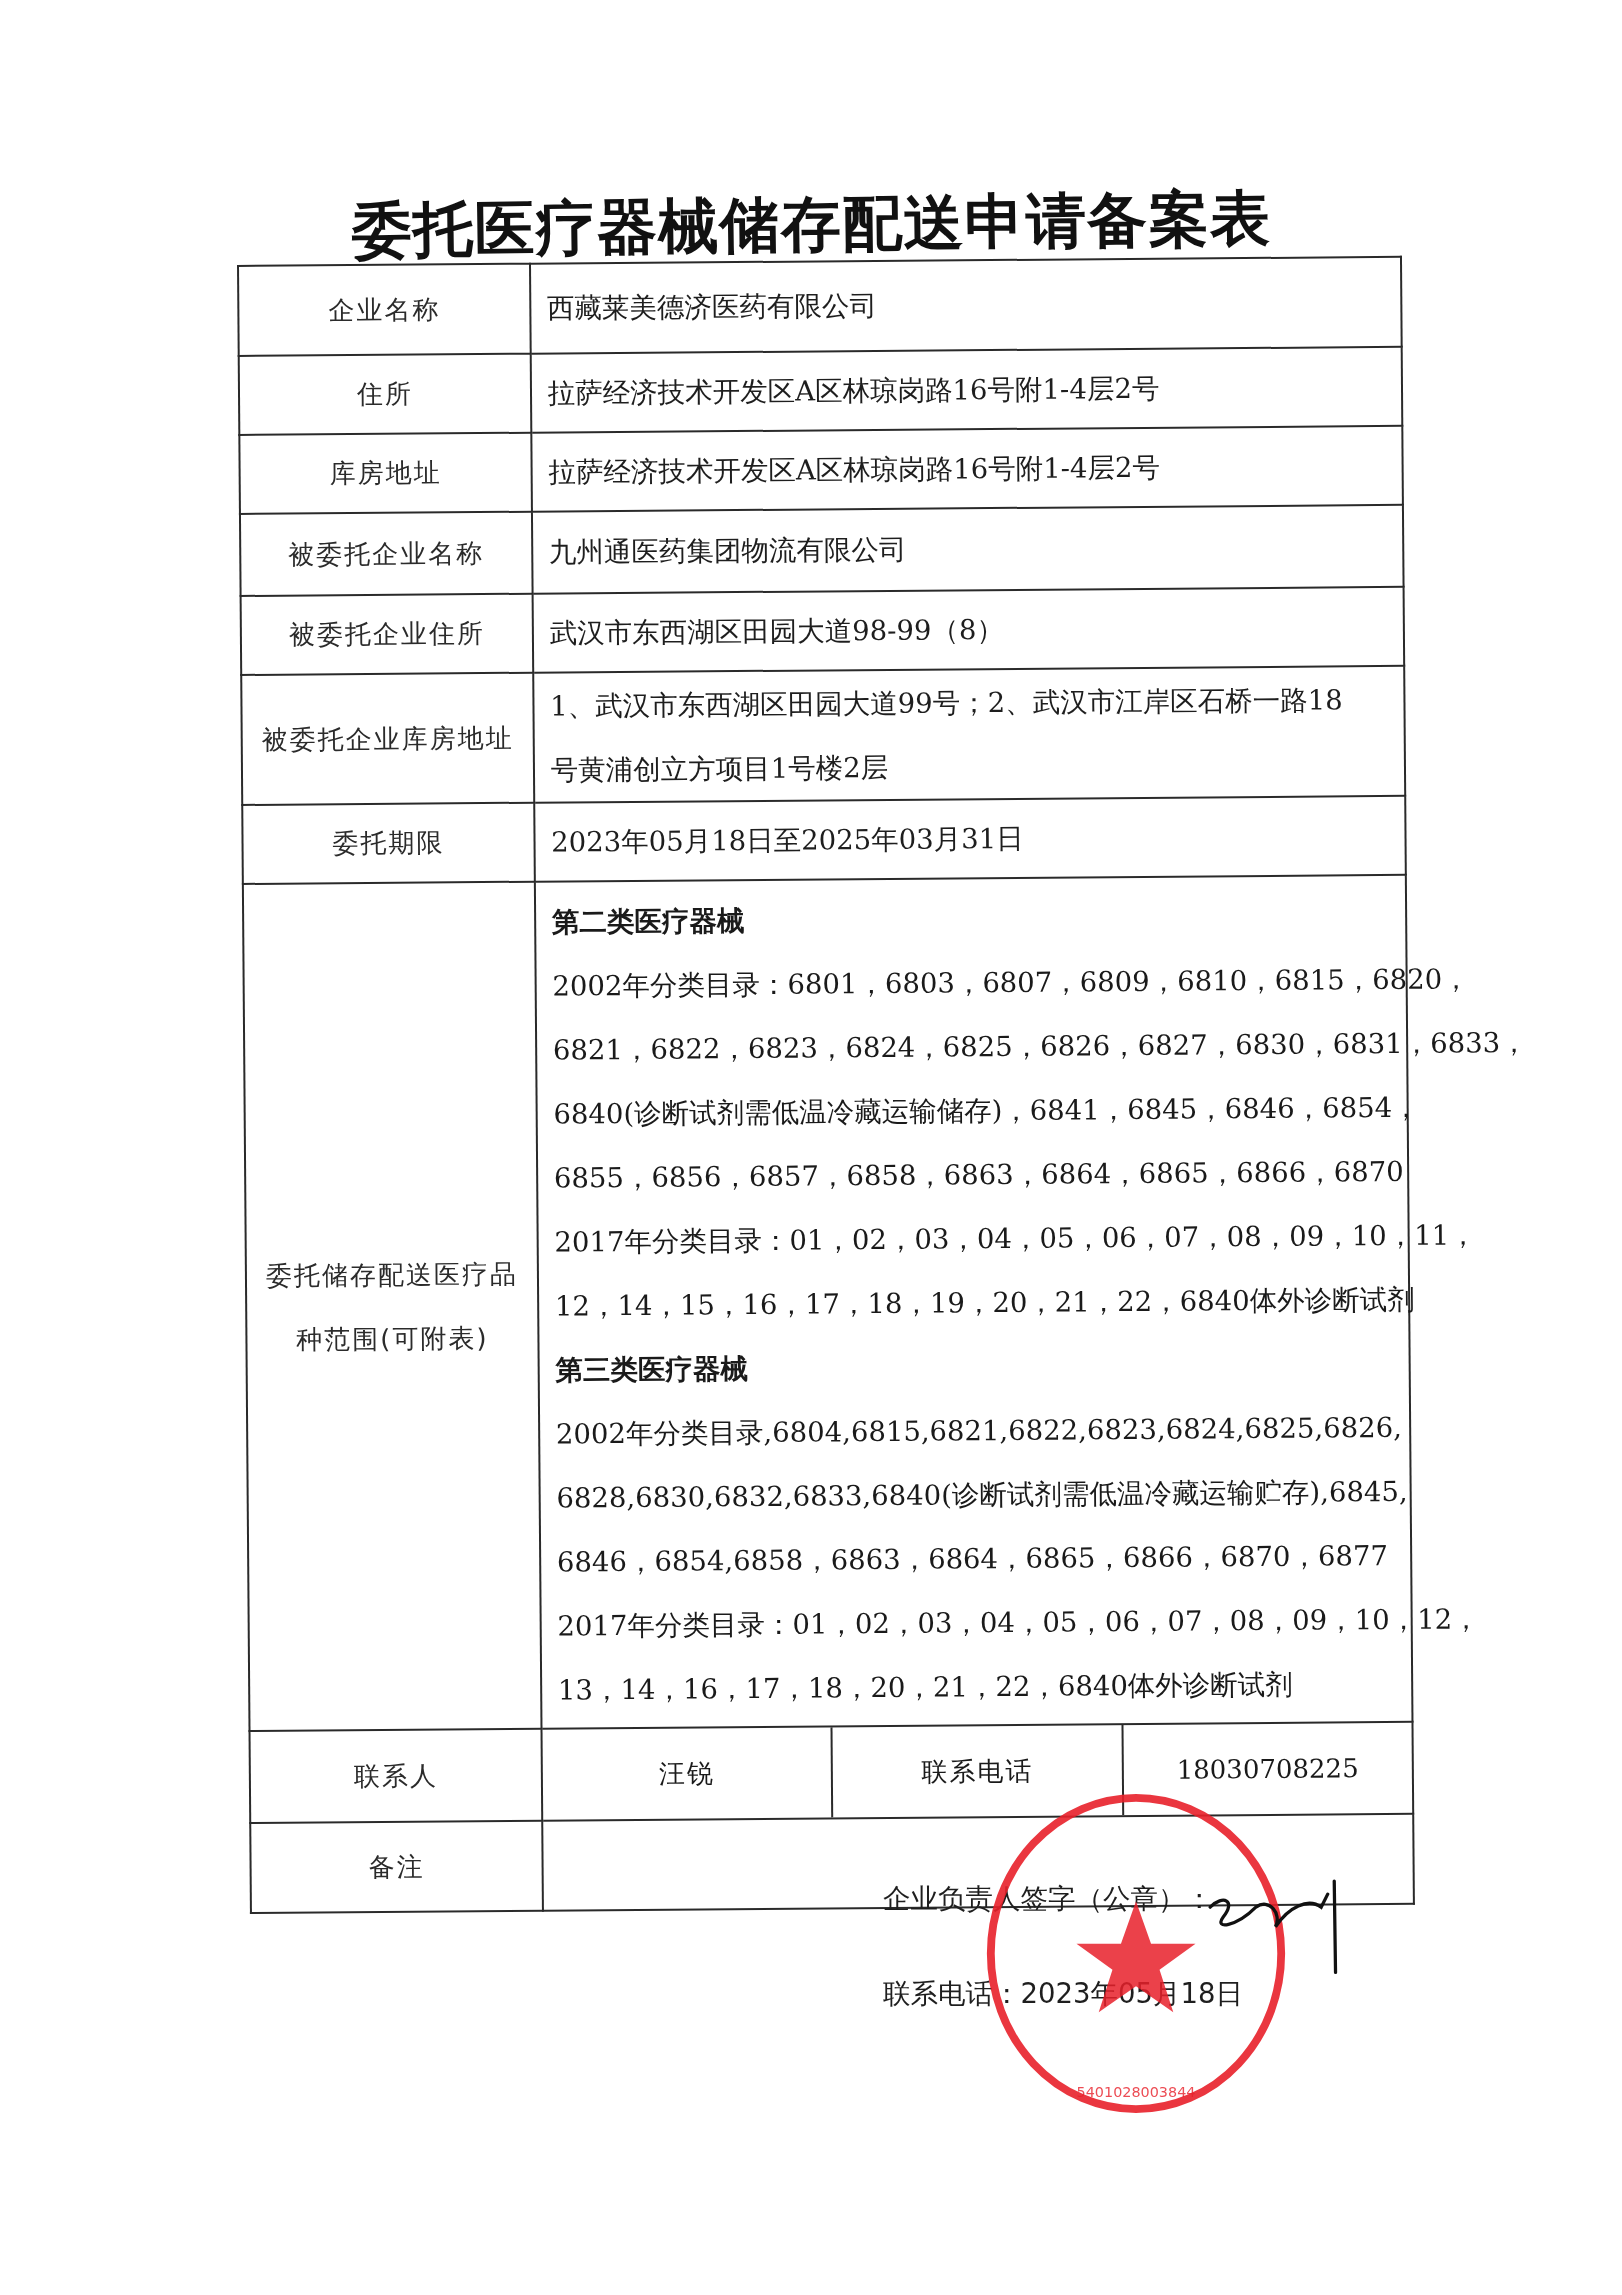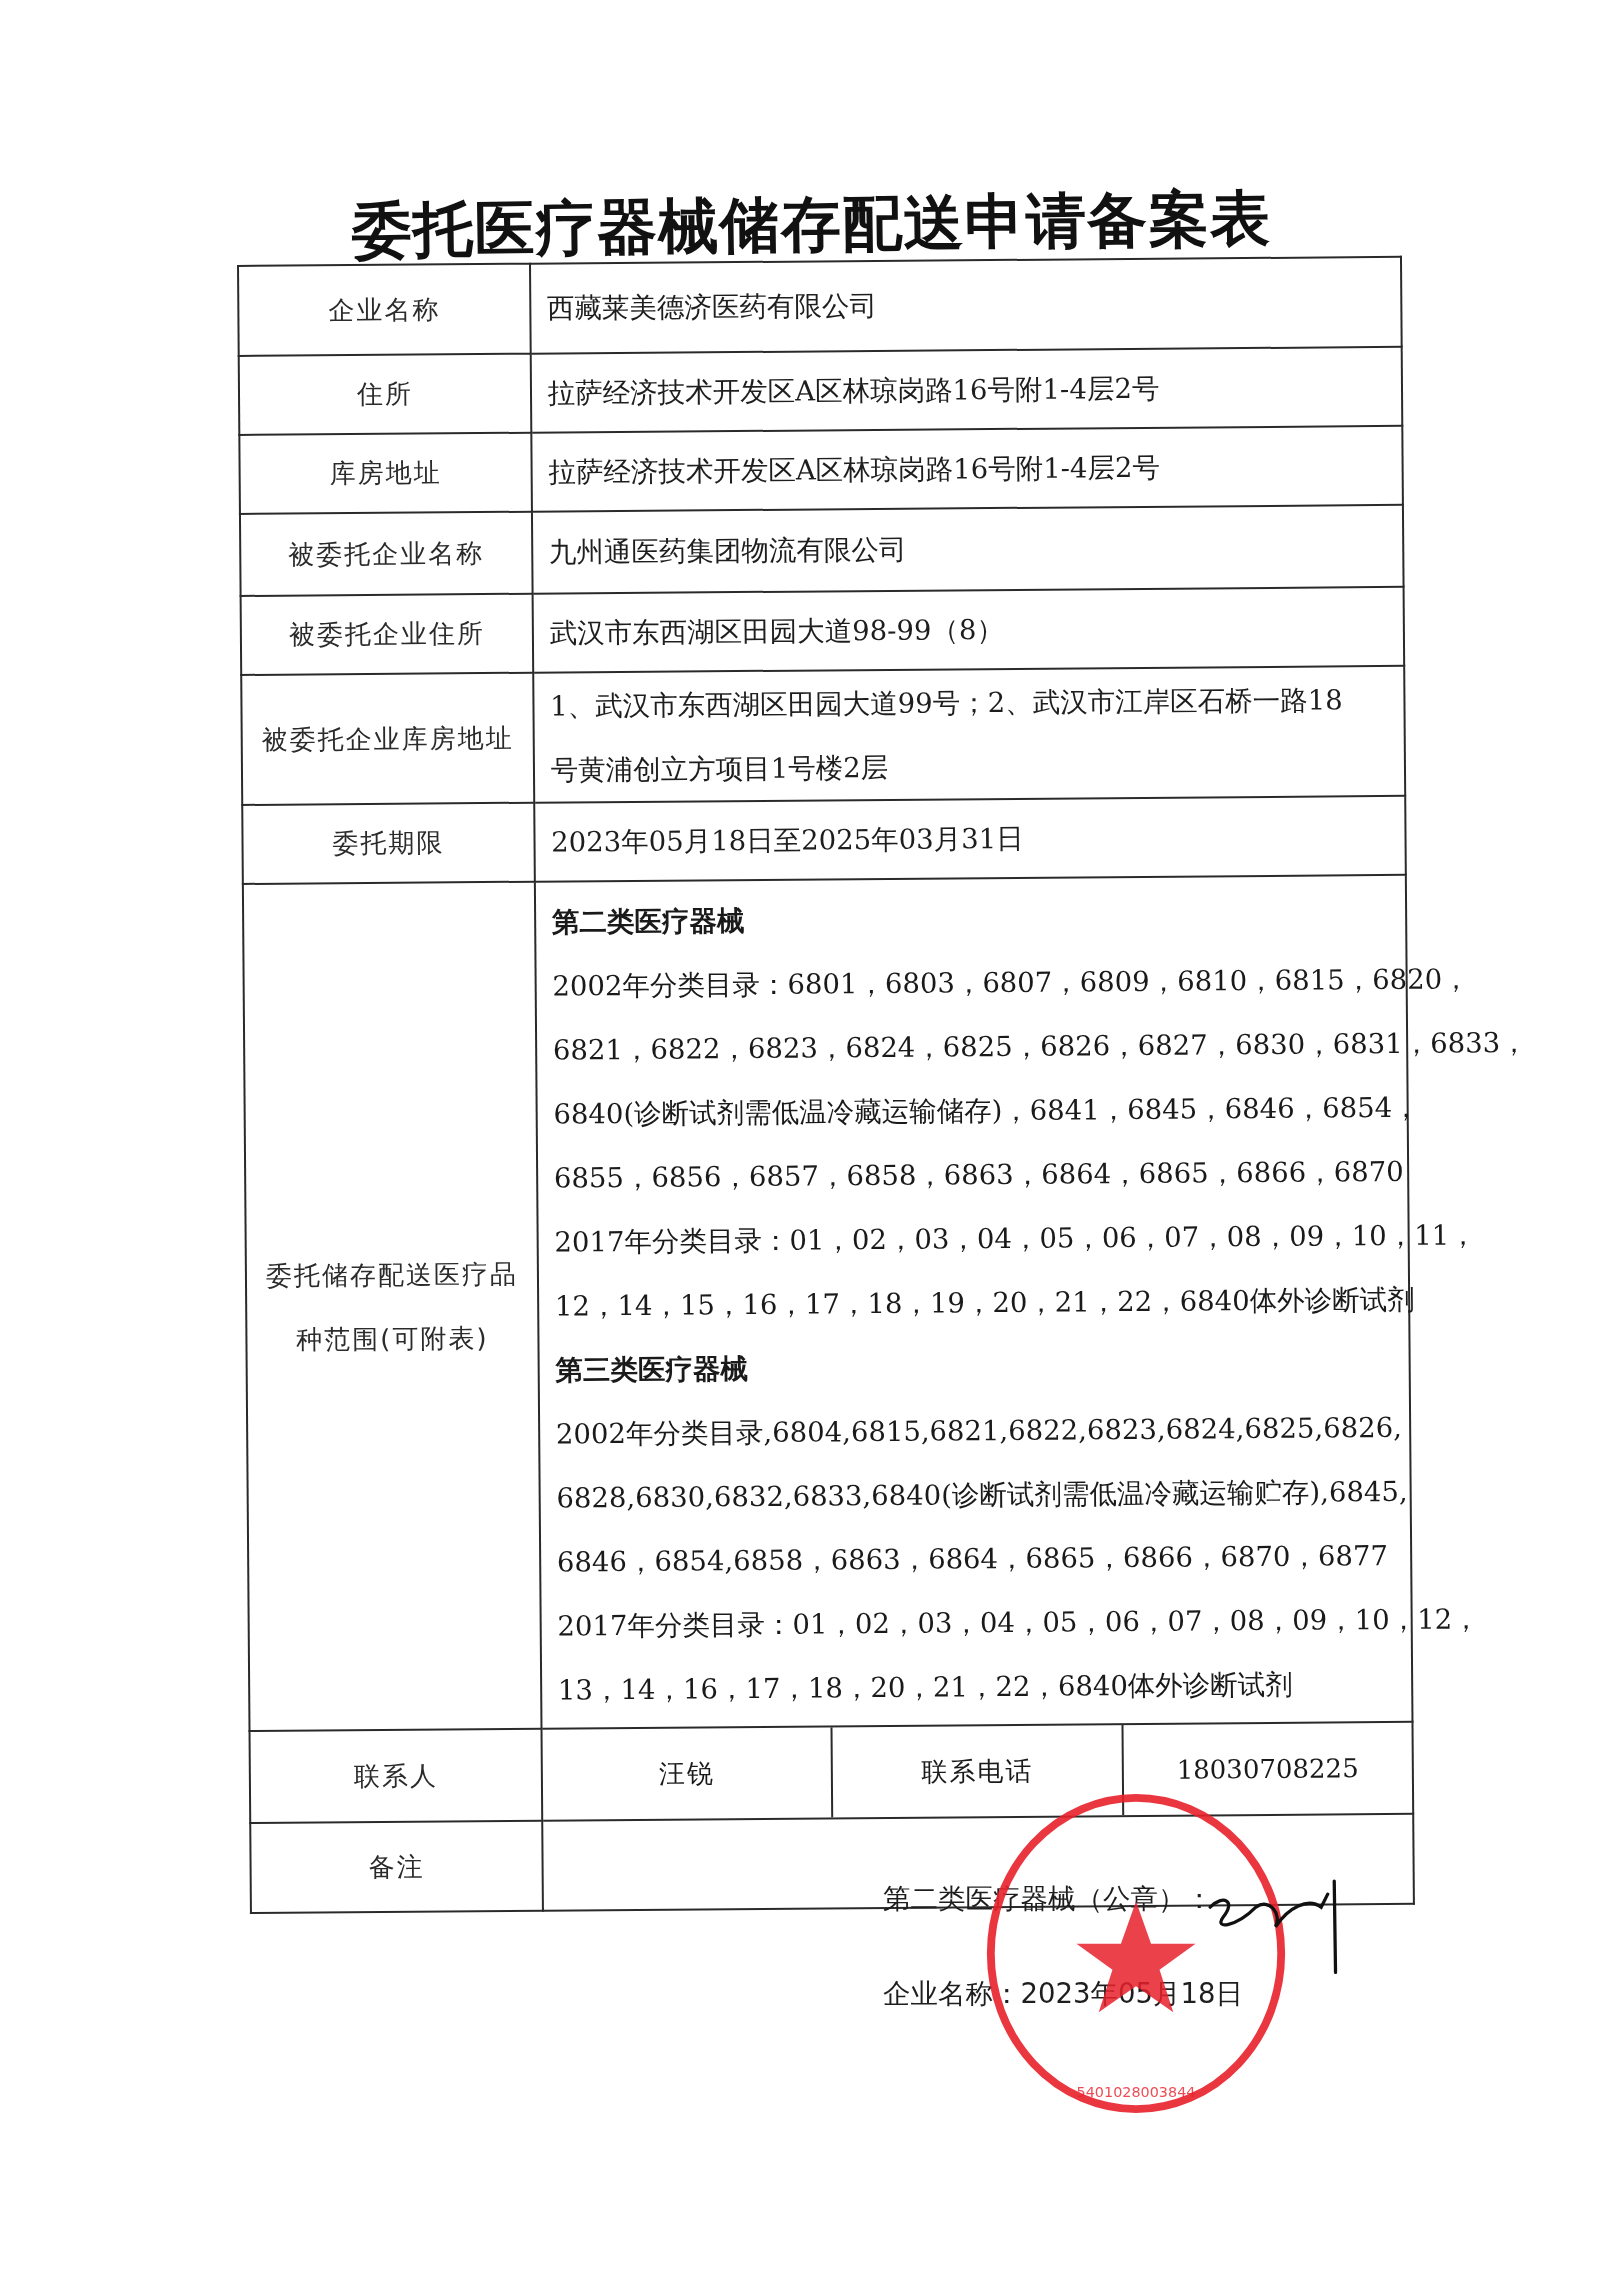--- a/index.html
+++ b/index.html
@@ -104,24 +104,24 @@
   </tr>
   <tr class="r10">
     <td class="lbl">备注</td>
     <td class="val"></td>
   </tr>
 </tbody>
     </table>
 </div>
 
 <div class="footer f1">
-  <span>第二类医疗器械（公章）：</span>
+  <span>企业负责人签字（公章）：</span>
 </div>
 <div class="footer f2">
-  <span>企业名称：</span><span>2023年05月18日</span>
+  <span>联系电话：</span><span>2023年05月18日</span>
 </div>
 
 <svg class="seal" viewBox="0 0 470 500">
   <ellipse cx="235" cy="250" rx="222" ry="238" fill="none" stroke="#e8202a" stroke-width="12" opacity="0.9"></ellipse>
   <polygon points="235,170 258,235 326,235 271,275 292,340 235,300 178,340 199,275 144,235 212,235" fill="#e8202a" opacity="0.85"></polygon>
   <text x="235" y="470" text-anchor="middle" font-family="DejaVu Sans, sans-serif" font-size="22" fill="#e8202a" opacity="0.8">5401028003844</text>
 </svg>
 
 <svg class="signature" viewBox="0 0 260 170">
   <path d="M20,60 C40,40 60,50 40,75 C25,95 60,90 90,60 C110,45 130,70 120,90 C140,60 170,45 190,60 L200,40 M210,20 L212,160" fill="none" stroke="#111" stroke-width="5" stroke-linecap="round"></path>

